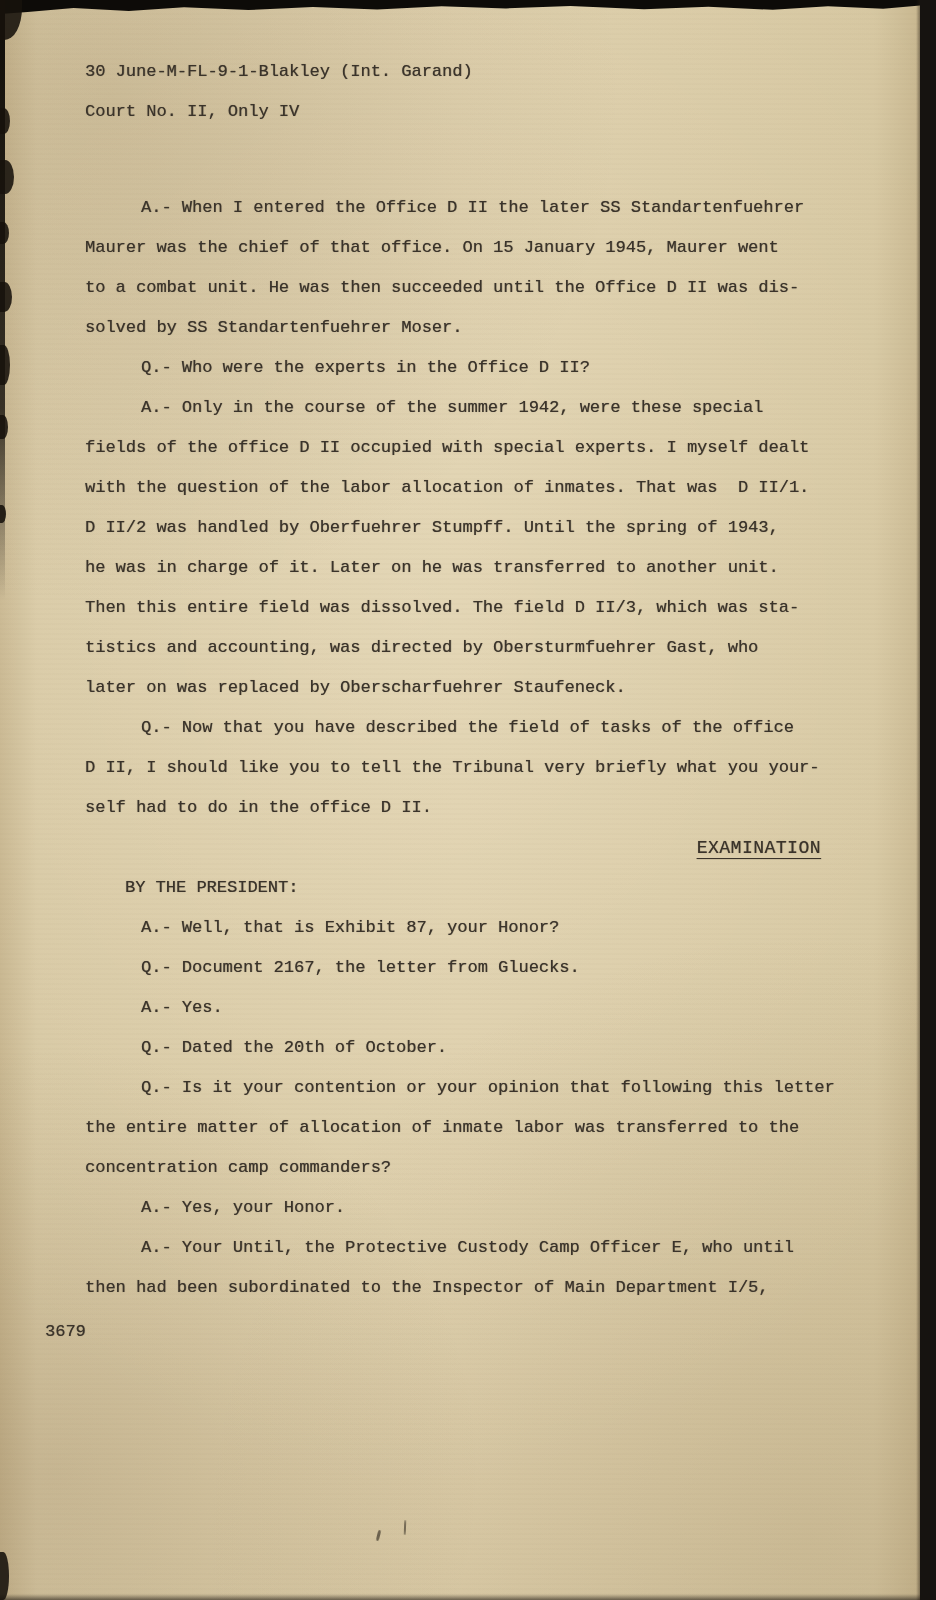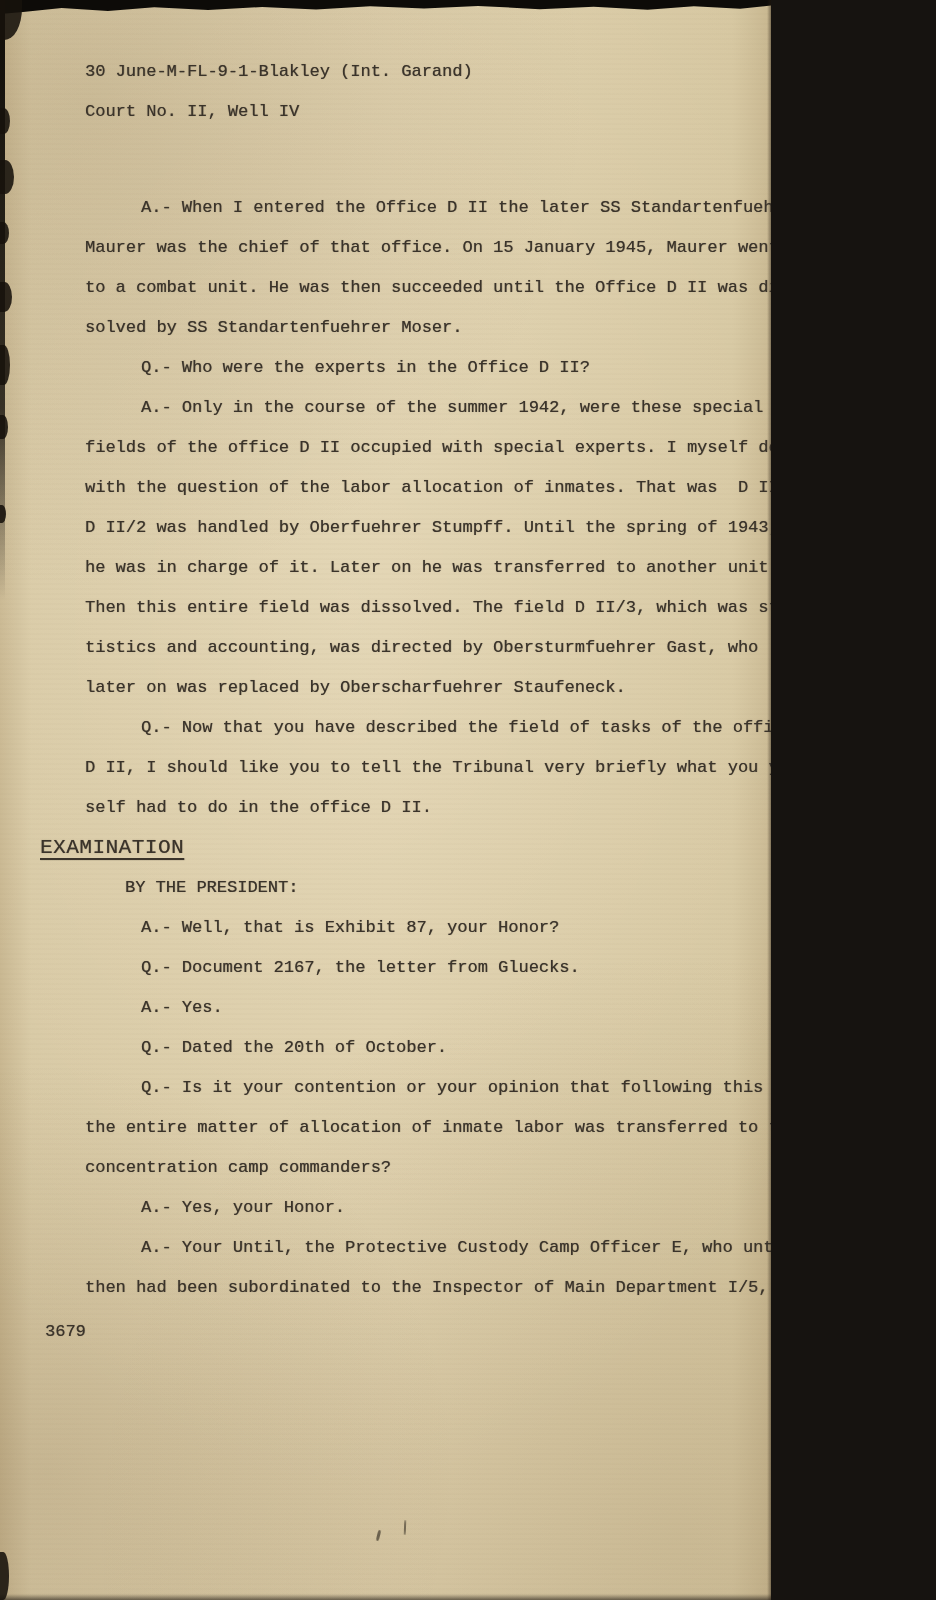--- a/index.html
+++ b/index.html
@@ -3,21 +3,21 @@
 <meta charset="utf-8">
 <style>
   * { margin:0; padding:0; box-sizing:border-box; }
   html, body { width:936px; height:1600px; overflow:hidden; }
   body {
     background:#161310;
     font-family:"Liberation Mono","DejaVu Sans Mono",monospace;
   }
   .scan-page {
     position:relative;
-    width:771px; height:1600px;
+    width:920px; height:1600px;
     overflow:hidden;
     background:
       radial-gradient(ellipse 120% 90% at 45% 38%, rgba(255,248,228,0.22), rgba(0,0,0,0) 62%),
       linear-gradient(90deg, #c6b48d 0%, #d7c8a3 4%, #dccda9 50%, #d6c7a1 95%, #c8b790 100%);
   }
   .grain {
     position:absolute; inset:0; pointer-events:none;
     background:
       radial-gradient(circle at 12% 6%, rgba(120,95,60,0.16), transparent 30%),
       radial-gradient(circle at 88% 96%, rgba(120,95,60,0.14), transparent 35%),
@@ -63,22 +63,22 @@
     position:absolute; left:85px; top:52px; width:781px;
     color:#3a332a;
     font-size:17px; line-height:40px;
     text-shadow:0.4px 0.2px 0 rgba(58,51,42,0.5), 0 0 1.2px rgba(58,51,42,0.3);
   }
   .line { white-space:pre-wrap; }
   .body { margin-top:56px;font-family:Liberation Mono, monospace; }
   .para { white-space:pre-wrap; text-indent:56px; }
   .para.flush { text-indent:0;margin-left:40px; }
   .heading {
-    font-size:21px; font-weight:normal; line-height:40px;
-    text-align:left; position:relative; left:-45px;
+    font-size:18px; font-weight:normal; line-height:40px;
+    text-align:right; position:relative; left:-45px;
     text-decoration:underline; text-underline-offset:5px;
     letter-spacing:0.5px;
   }
   .pageno {
     text-align:left; position:relative; left:-40px;
     margin-top:4px; white-space:pre-wrap;
   }
 </style>
 </head>
 <body>
@@ -101,21 +101,21 @@
   <div class="artifact a7"></div>
   <div class="artifact a8"></div>
   <div class="artifact a9"></div>
   <div class="artifact stray1"></div>
   <div class="artifact stray2"></div>
 
   <div class="content">
 
     <header>
       <p class="line">30 June-M-FL-9-1-Blakley (Int. Garand)</p>
-      <p class="line">Court No. II, Well IV</p>
+      <p class="line">Court No. II, Only IV</p>
     </header>
 
     <section class="body">
       <p class="para">A.- When I entered the Office D II the later SS Standartenfuehrer
 Maurer was the chief of that office. On 15 January 1945, Maurer went
 to a combat unit. He was then succeeded until the Office D II was dis-
 solved by SS Standartenfuehrer Moser.</p>
       <p class="para">Q.- Who were the experts in the Office D II?</p>
       <p class="para">A.- Only in the course of the summer 1942, were these special
 fields of the office D II occupied with special experts. I myself dealt

